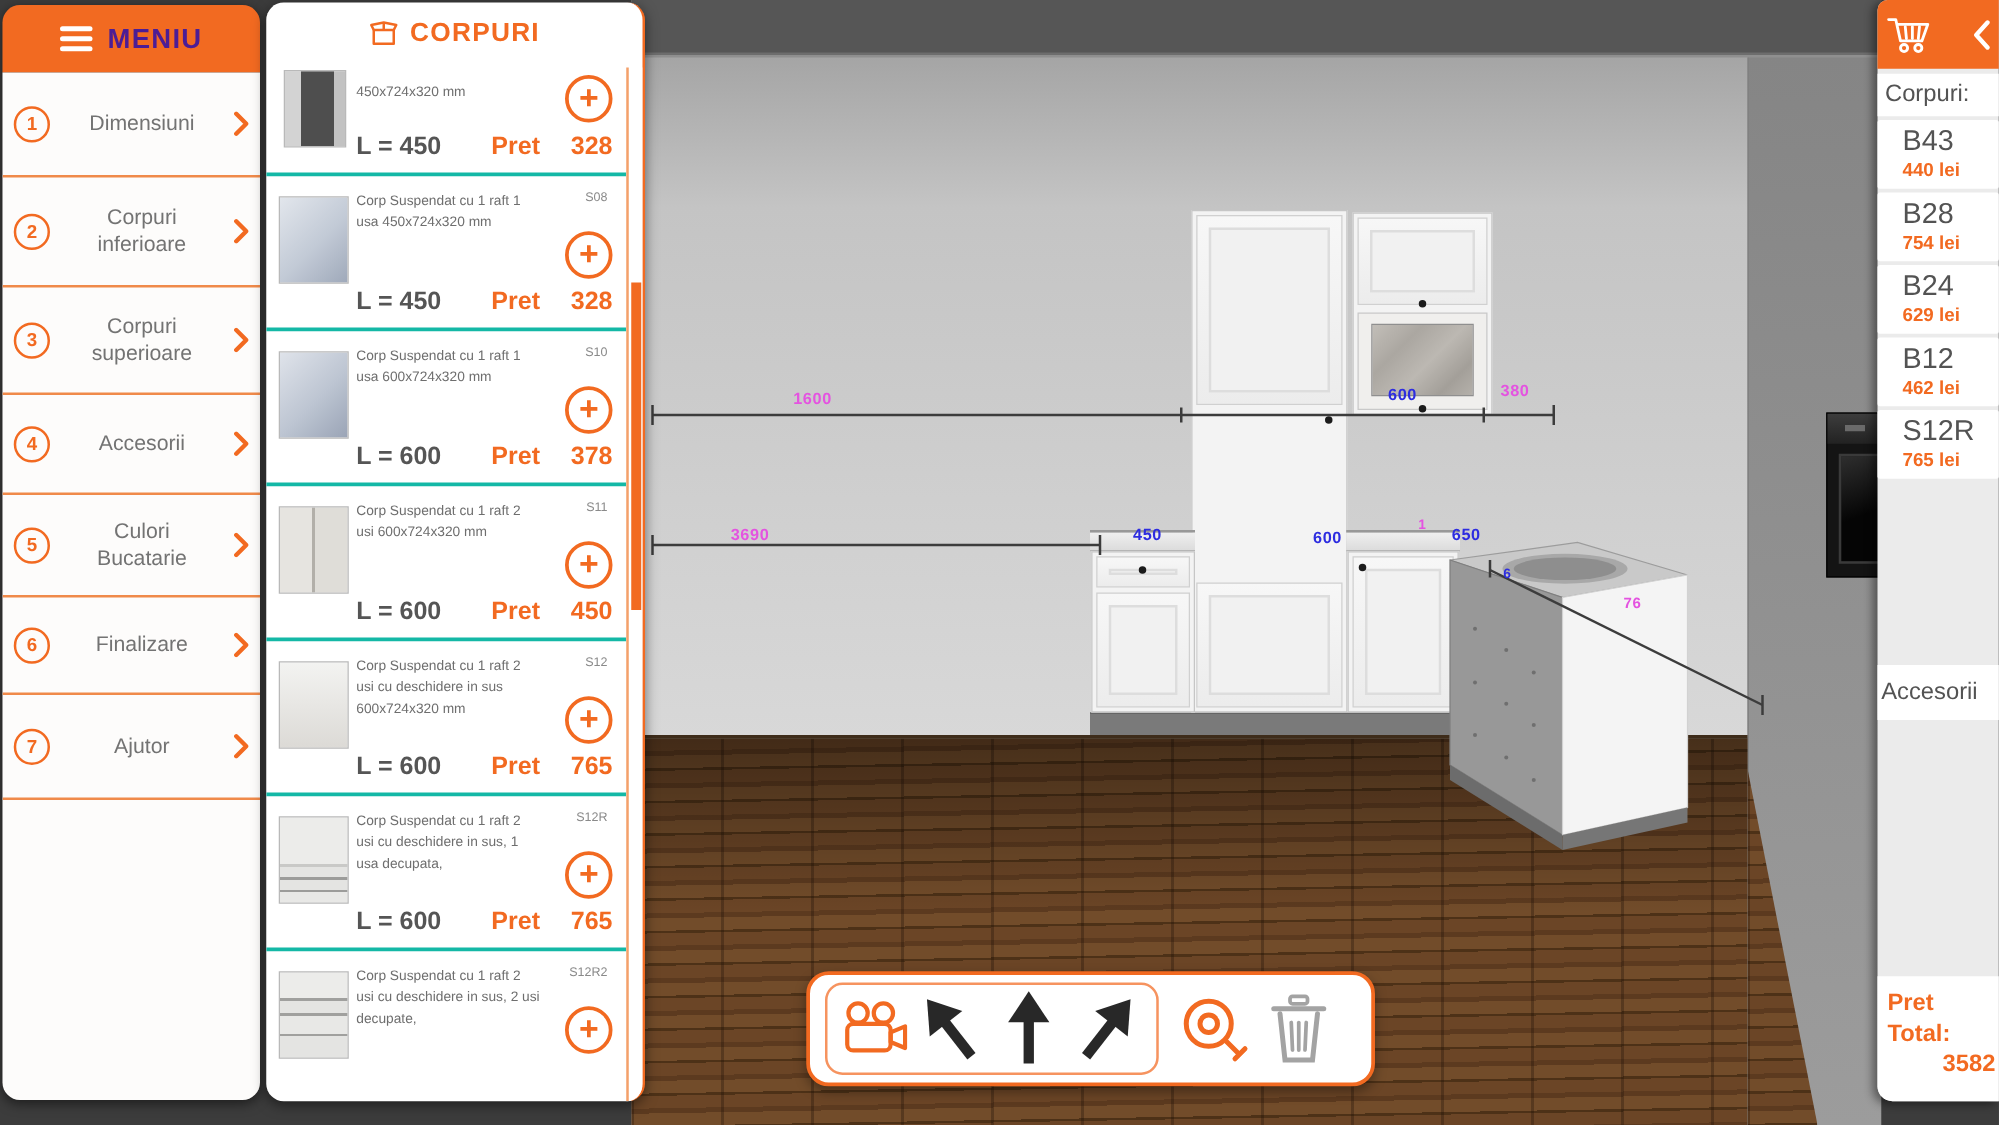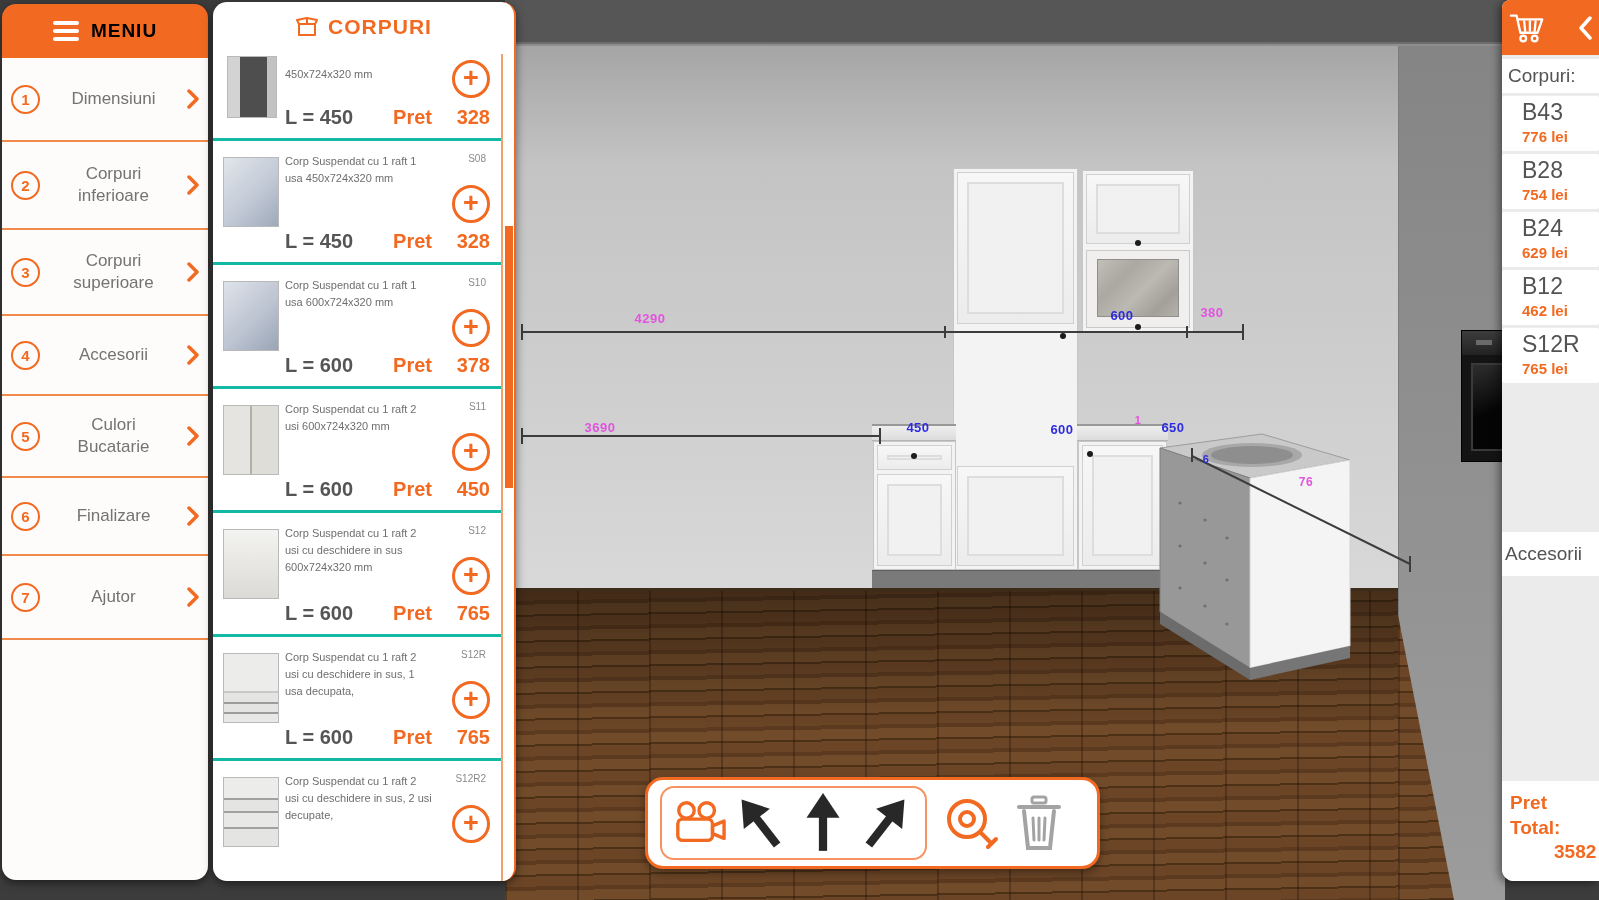--- a/index.html
+++ b/index.html
@@ -44,21 +44,21 @@
   .dim-label { position:absolute; font-size:13px; font-weight:bold; text-align:center; letter-spacing:.5px; z-index:6; }
   .dim-m { color:#e453e0; }
   .dim-b { color:#2d2ce0; }
 
   
   .menu-panel { position:absolute; left:2px; top:4px; width:206px; height:876px; z-index:10;
                 border-radius:14px; box-shadow:0 3px 9px rgba(0,0,0,.5); }
   .menu-header { height:54px; background:#f26a21; border-radius:14px 14px 0 0; display:flex; align-items:center; justify-content:center; gap:12px; }
   .burger { display:flex; flex-direction:column; gap:4px; }
   .burger i { width:26px; height:4px; background:#fff; border-radius:2px; }
-  .menu-title { color:#000000; font-size:19px; font-weight:bold; letter-spacing:1px; }
+  .menu-title { color:#4c1d95; font-size:22px; font-weight:bold; letter-spacing:1px; }
   .menu-body { position:absolute; left:0; top:54px; right:0; bottom:0; background:#fdfcfb; border-radius:0 0 14px 14px; overflow:hidden; }
   .menu-row { display:flex; align-items:center; padding:0 9px; border-bottom:2px solid #f08a4a; }
   .menu-row .num { width:29px; height:29px; min-width:29px; border:2px solid #f26a21; border-radius:50%;
                    color:#f26a21; font-weight:bold; font-size:15px; display:flex; align-items:center; justify-content:center; }
   .menu-row .lbl { flex:1; text-align:center; font-size:17px; color:#737373; line-height:1.3; padding:0 2px; }
   .h84{height:84px}.h88{height:88px}.h86{height:86px}.h80{height:80px}.h82{height:82px}.h78{height:78px}
 
   
   .catalog-panel { position:absolute; left:213px; top:2px; width:303px; height:879px; z-index:10;
                    background:#fff; border-radius:14px; box-shadow:0 3px 10px rgba(0,0,0,.5); overflow:hidden; border-right:2px solid #f26a21; }
@@ -180,21 +180,21 @@
       <line x1="738" y1="324" x2="738" y2="340"></line>
       <line x1="17" y1="436" x2="375" y2="436"></line>
       <line x1="17" y1="428" x2="17" y2="444"></line>
       <line x1="375" y1="428" x2="375" y2="444"></line>
       <line x1="687" y1="456" x2="905" y2="564"></line>
       <line x1="687" y1="448" x2="687" y2="462"></line>
       <line x1="905" y1="556" x2="905" y2="572"></line>
     </g>
   </svg>
 
-  <span class="dim-label dim-m" style="left:115px; top:311px; width:60px;">4290</span>
+  <span class="dim-label dim-m" style="left:115px; top:311px; width:60px;">1600</span>
   <span class="dim-label dim-b" style="left:592px; top:308px; width:50px;">600</span>
   <span class="dim-label dim-m" style="left:682px; top:305px; width:50px;">380</span>
   <span class="dim-label dim-m" style="left:65px; top:420px; width:60px;">3690</span>
   <span class="dim-label dim-b" style="left:388px; top:420px; width:50px;">450</span>
   <span class="dim-label dim-b" style="left:532px; top:422px; width:50px;">600</span>
   <span class="dim-label dim-m" style="left:627px; top:414px; width:12px; font-size:11px;">1</span>
   <span class="dim-label dim-b" style="left:643px; top:420px; width:50px;">650</span>
   <span class="dim-label dim-b" style="left:695px; top:453px; width:12px; font-size:11px;">6</span>
   <span class="dim-label dim-m" style="left:788px; top:475px; width:26px; font-size:12px;">76</span>
 </div>
@@ -372,21 +372,21 @@
     </svg>
     <svg width="14" height="24" viewBox="0 0 14 24">
       <polyline points="12,2 3,12 12,22" fill="none" stroke="#ffffff" stroke-width="3.5" stroke-linecap="round" stroke-linejoin="round"></polyline>
     </svg>
   </div>
 
   <div class="cart-title-row">Corpuri:</div>
 
   <div class="cart-item">
     <div class="nm">B43</div>
-    <div class="pr">776 lei</div>
+    <div class="pr">440 lei</div>
   </div>
   <div class="cart-item">
     <div class="nm">B28</div>
     <div class="pr">754 lei</div>
   </div>
   <div class="cart-item">
     <div class="nm">B24</div>
     <div class="pr">629 lei</div>
   </div>
   <div class="cart-item">

